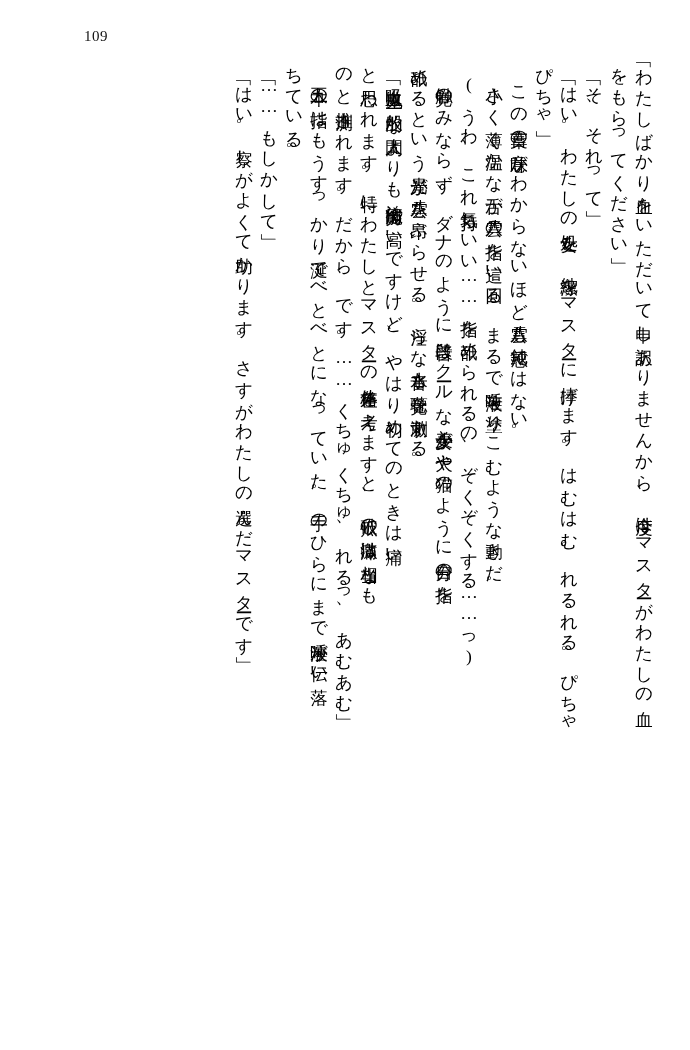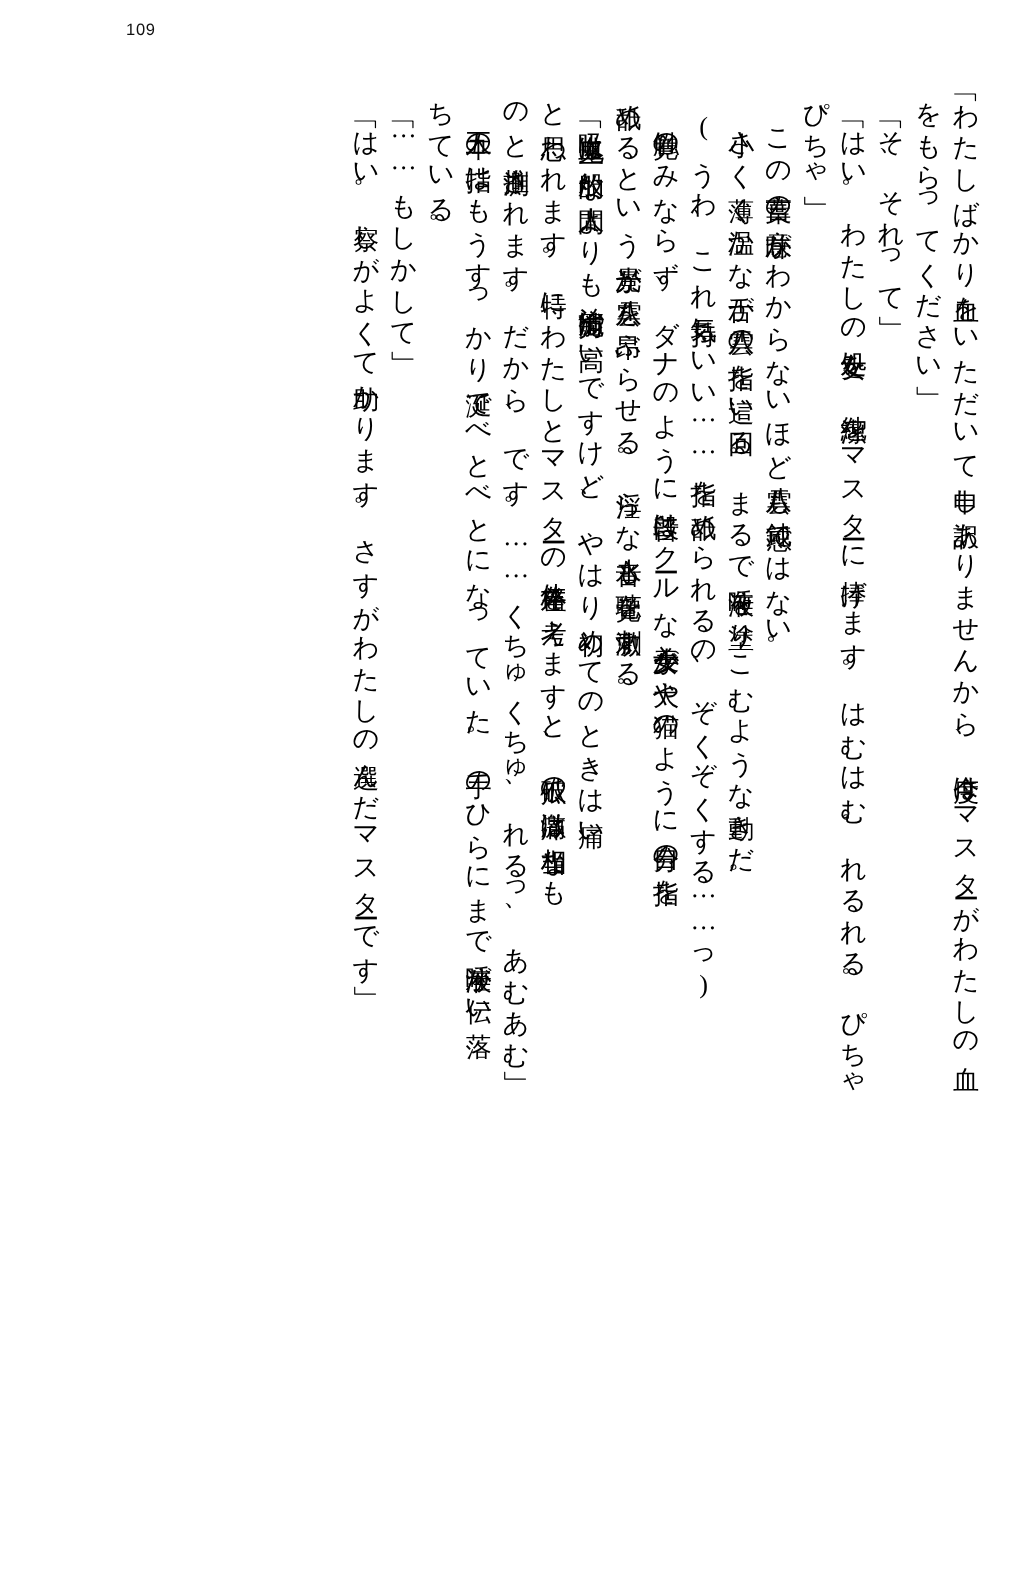--- a/index.html
+++ b/index.html
@@ -19,24 +19,24 @@
   .page {
     position: relative;
     width: 690px;
     height: 1050px;
     box-sizing: border-box;
   }
 
   
   .page-number {
     position: absolute;
-    top: 14px;
+    top: 28px;
     left: 84px;
-    font-size: 11px;
-    font-family: Liberation Sans, sans-serif;
+    font-size: 15px;
+    font-family: Liberation Serif, serif;
     letter-spacing: 0.5px;
     color: #111;
   }
 
   
   .body-text {
     position: absolute;
     top: 56px;
     left: 38px;
     width: 614px;

